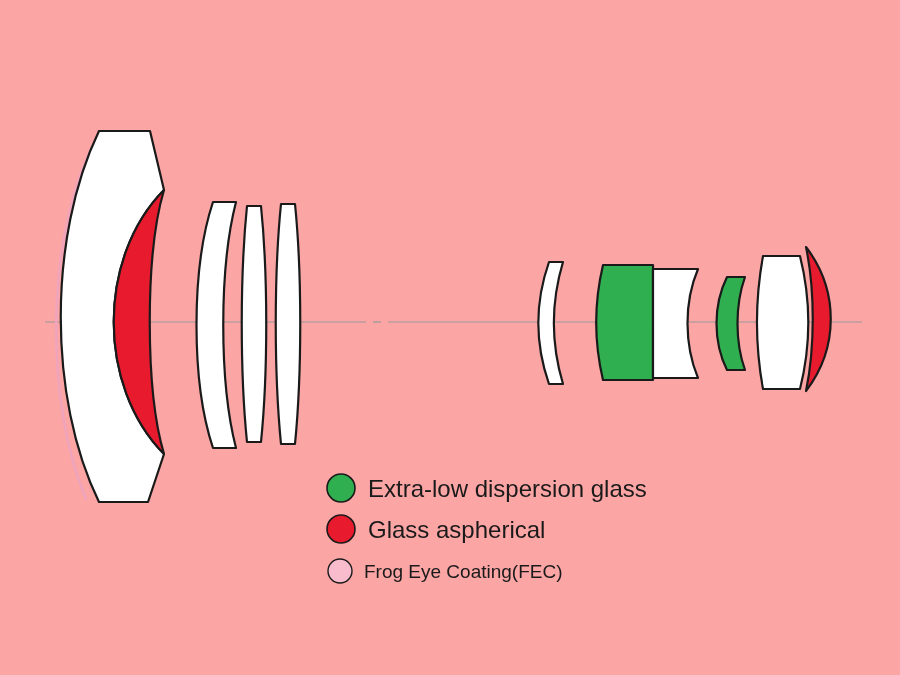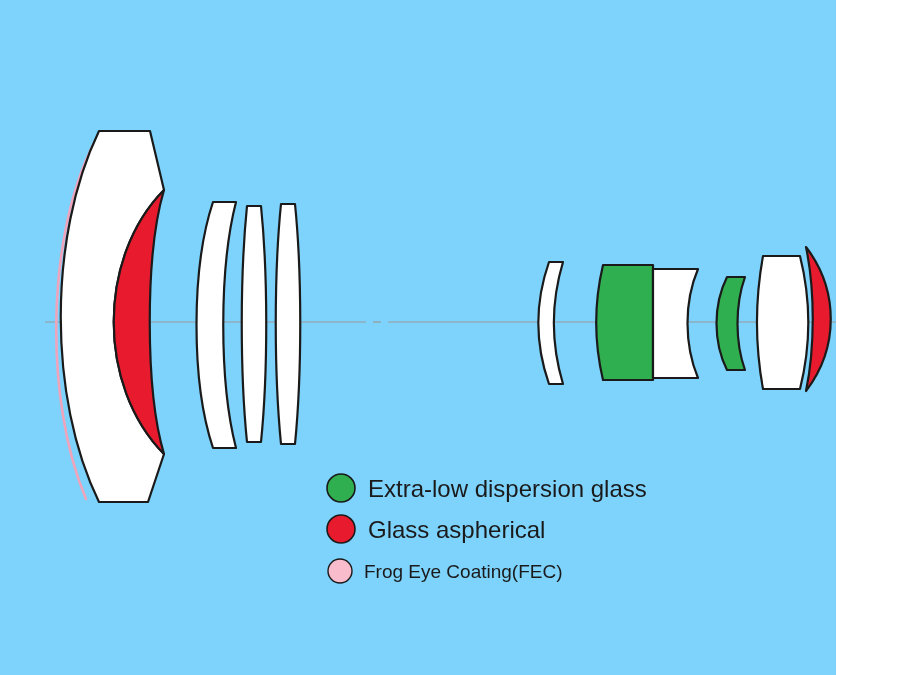--- a/index.html
+++ b/index.html
@@ -3,23 +3,23 @@
 <meta charset="utf-8">
 <style>
   html, body {
     margin: 0;
     padding: 0;
     background: #ffffff;
     font-family: "Liberation Sans", sans-serif;
   }
   .stage {
     position: relative;
-    width: 836px;
+    width: 900px;
     height: 675px;
-    background: #7dd3fc;
+    background: #fca5a5;
     overflow: hidden;
     text-decoration: underline;
   }
   svg {
     display: block;
   }
   svg text {
     font-family: "Liberation Sans", sans-serif;
     fill: #1a1a1a;
   }

